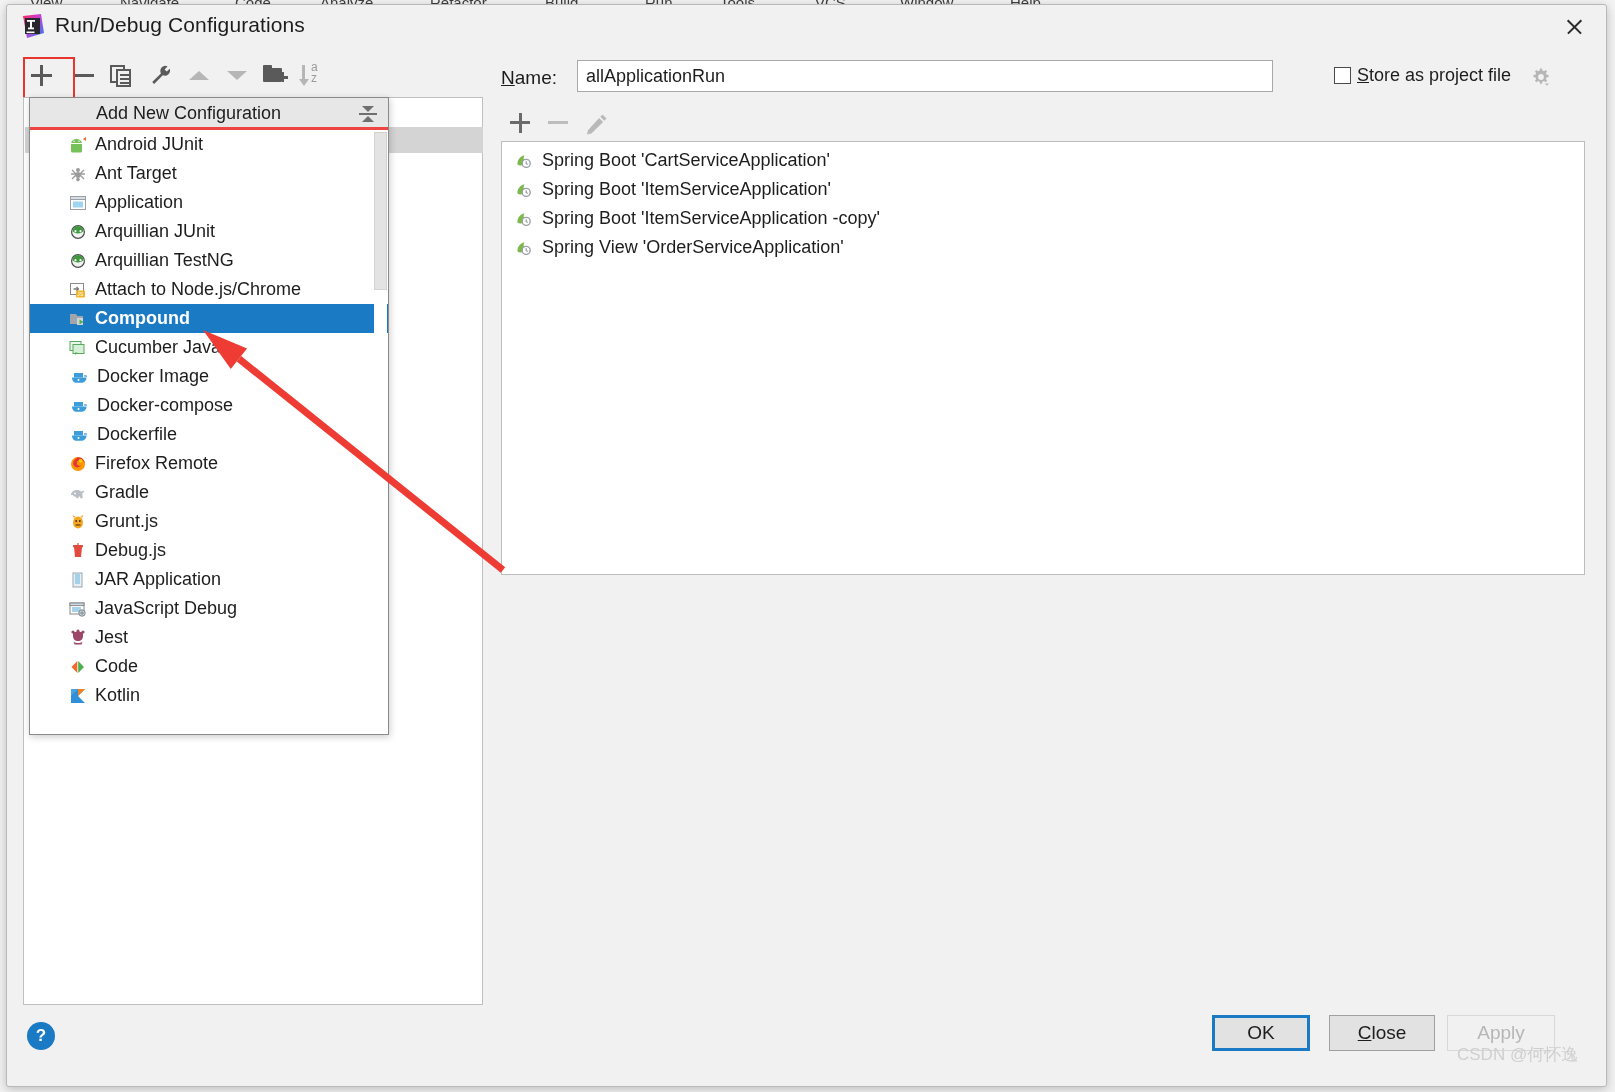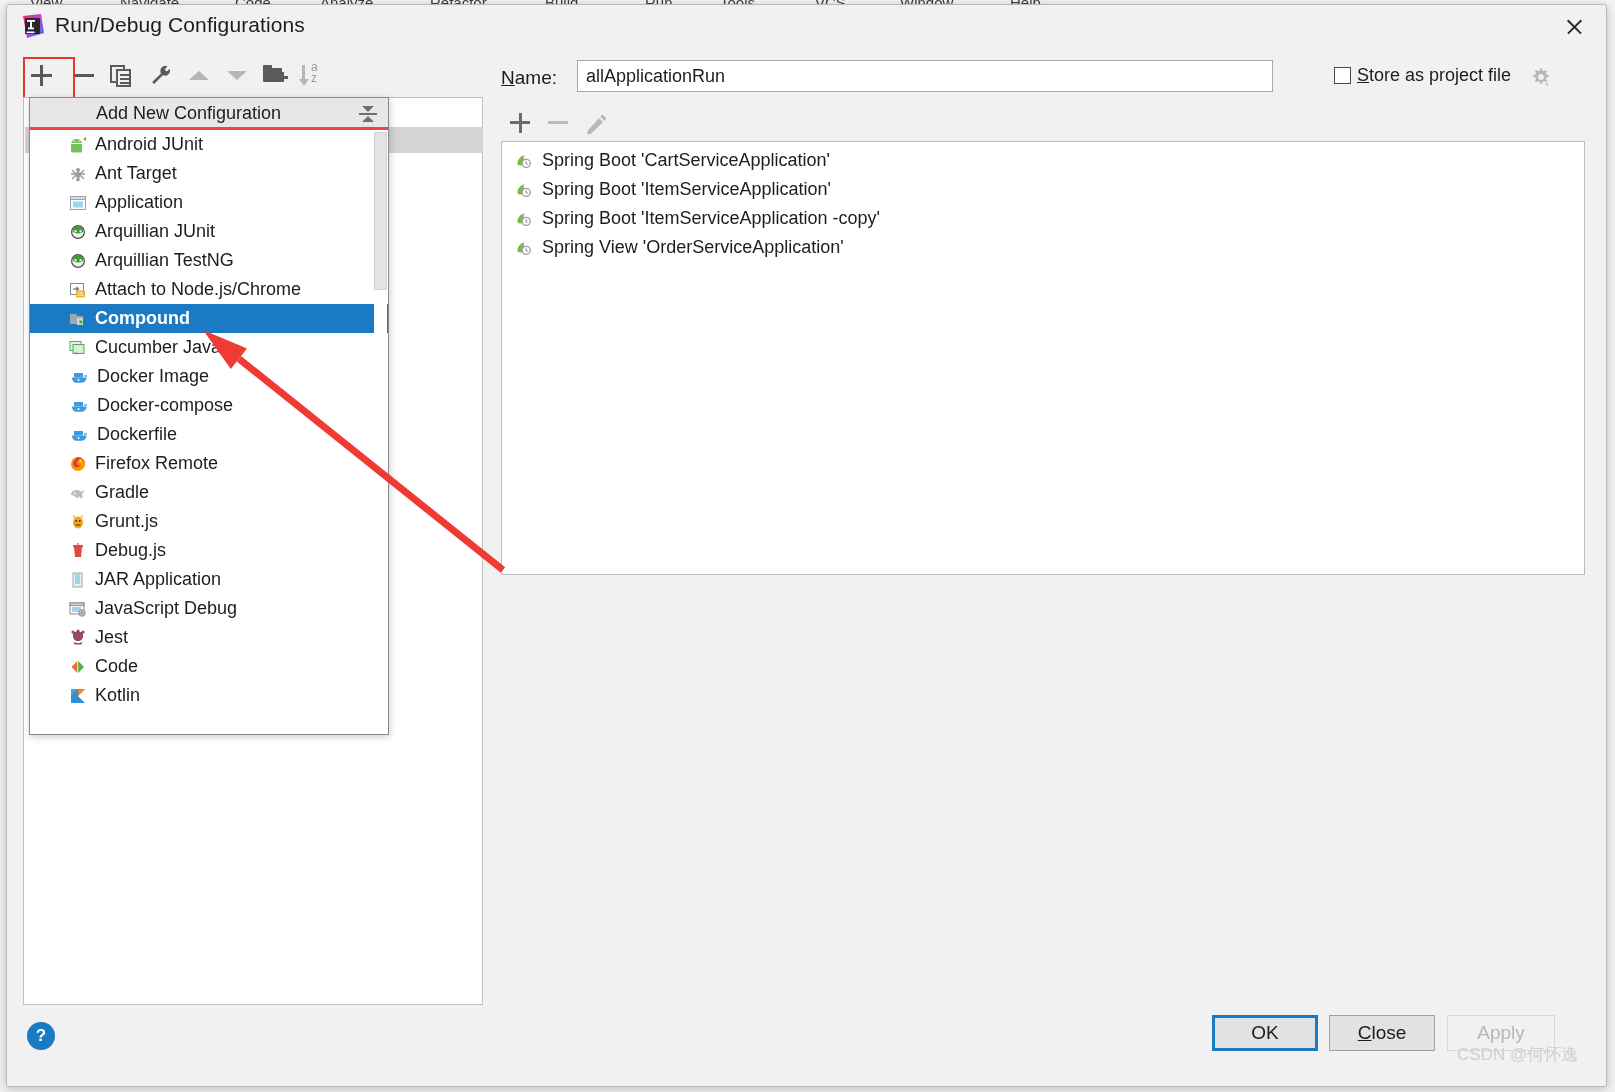--- a/index.html
+++ b/index.html
@@ -180,21 +180,21 @@
   #help-btn span{
     position:absolute;left:0;top:0;width:28px;height:28px;line-height:28px;text-align:center;
     color:#fff;font-size:17px;font-weight:bold;
   }
   .dbtn{
     position:absolute;top:1010px;height:36px;
     background:#e2e2e2;border:1px solid #a0a0a0;box-sizing:border-box;
     font-family:"Liberation Sans","DejaVu Sans",sans-serif;font-size:19px;color:#1d1d1d;
     text-align:center;line-height:34px;cursor:pointer;
   }
-  #ok-btn{left:1205px;width:106px;border:3px solid #1b7ac4;line-height:30px;}
+  #ok-btn{left:1205px;width:98px;border:3px solid #1b7ac4;line-height:30px;}
   #close-btn{left:1322px;width:106px;}
   #apply-btn{left:1440px;width:108px;color:#b6b6b6;background:#f1f1f1;border-color:#d8d8d8;cursor:default;}
   .dbtn u{text-decoration:underline;}
   #watermark{
     position:absolute;left:1450px;top:1038px;font-size:17px;color:#cfcfcf;white-space:nowrap;
     pointer-events:none;
   }
 
   
   #arrow-svg{position:absolute;left:0;top:0;width:1615px;height:1092px;pointer-events:none;}

